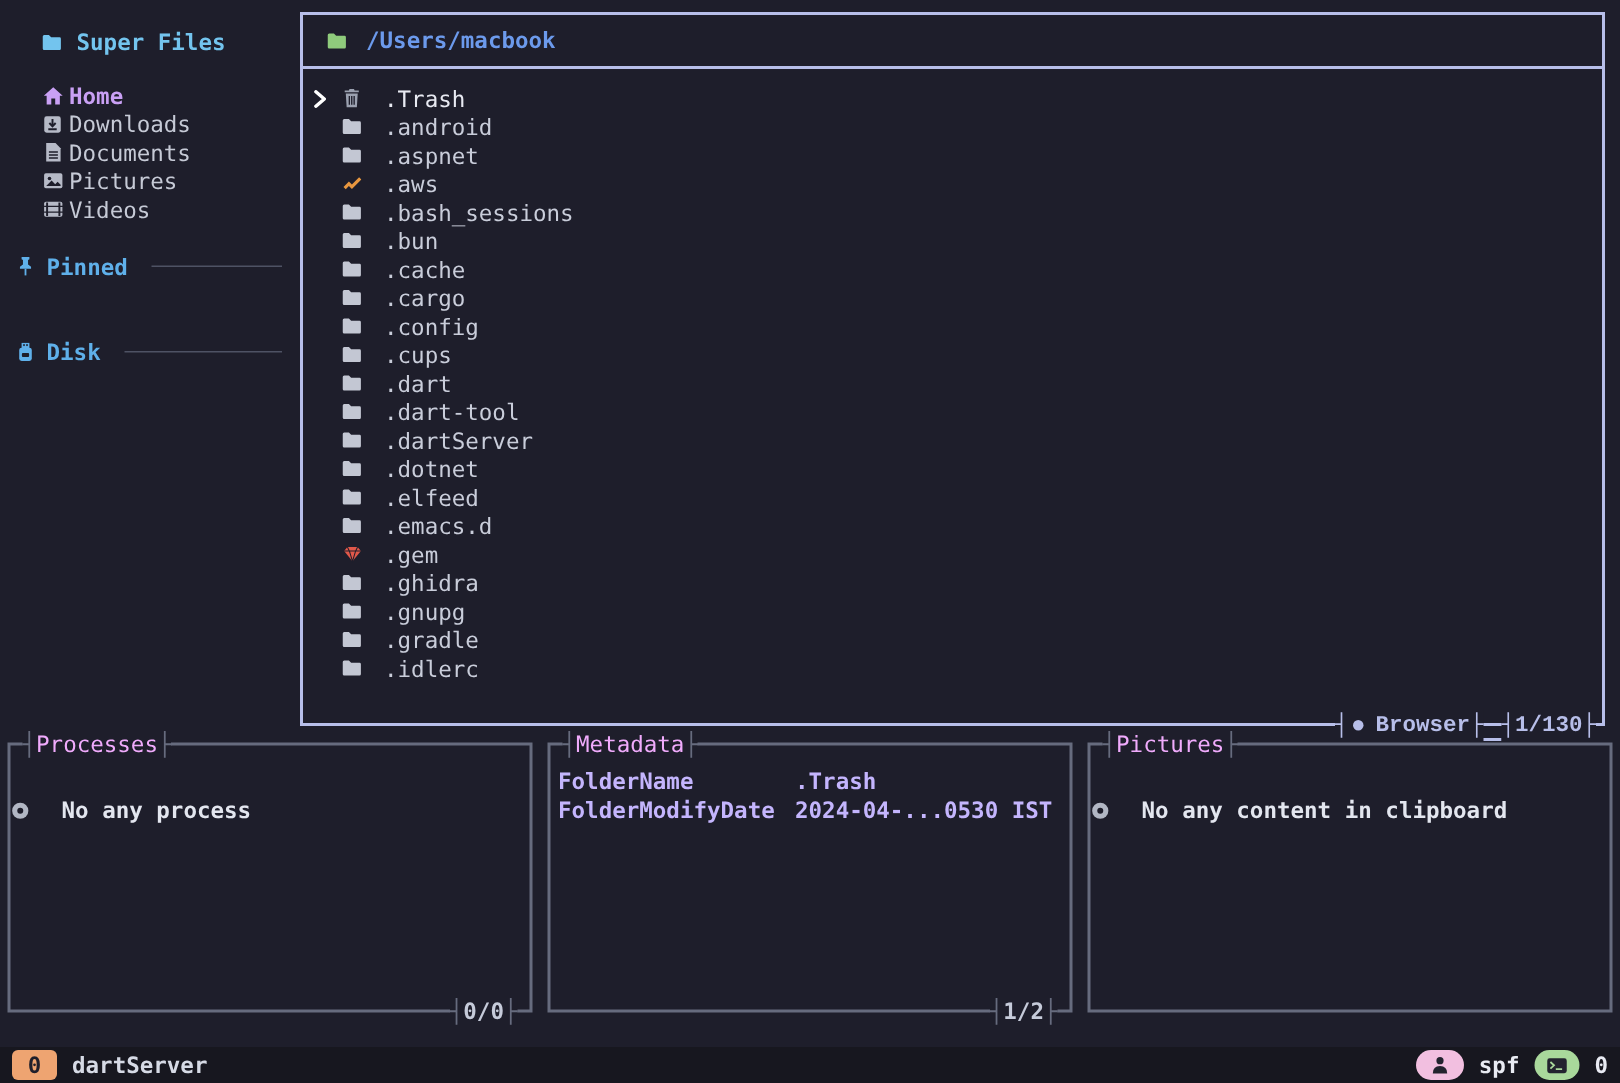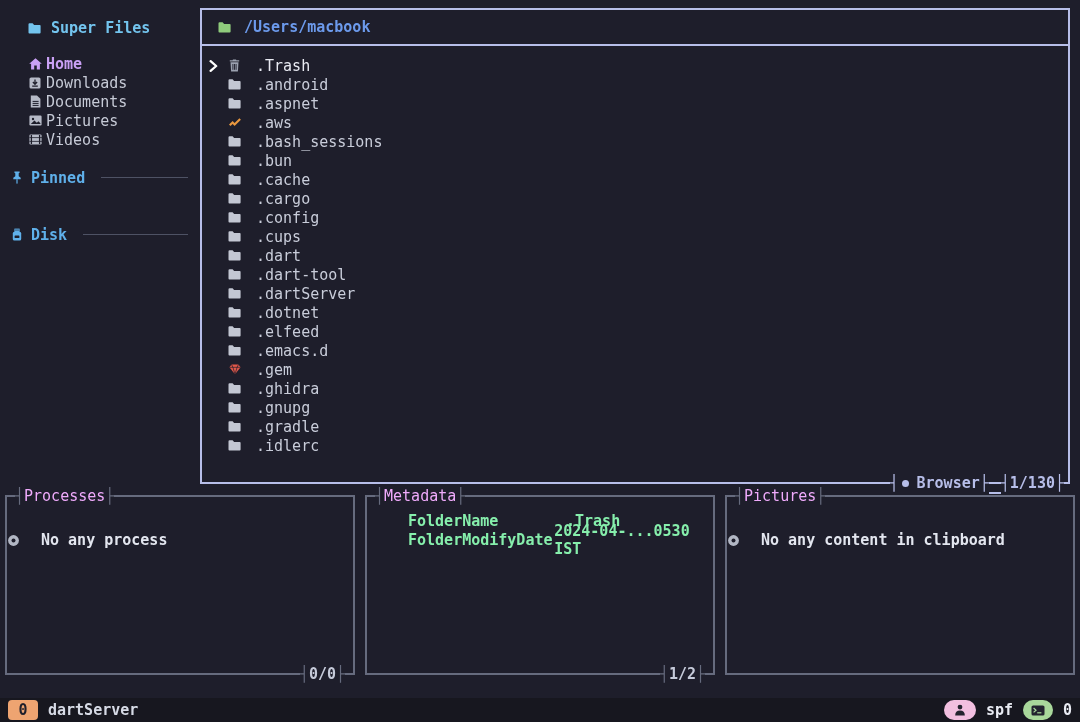--- a/index.html
+++ b/index.html
@@ -42,21 +42,21 @@
   .f-cursor{width:13px;color:#ffffff;}
   .f-icon{width:13px;margin-left:8px;}
   .f-name{margin-left:15px;color:#c9cdda;}
   .file-row.selected .f-name{color:#e8eaf2;}
   .ic-folder-icon{color:#c3c7d3;}
   .ic-trash-icon{color:#9ba1b0;}
   .ic-aws-icon{color:#e8973f;}
   .ic-gem-icon{color:#e1584a;}
 
   .browser-label{position:absolute;right:4px;bottom:-12px;height:22px;
-    display:flex;align-items:flex-end;color:#b7bee9;font-weight:bold;}
+    display:flex;align-items:flex-end;color:#b7bee9;font-weight:bold;font-family:Liberation Mono, monospace;}
   .tag{display:flex;align-items:center;background:#1e1e2b;height:22px;}
   .tag::before{content:"┤";font-weight:normal;color:#b7bee9;}
   .tag::after{content:"├";font-weight:normal;color:#b7bee9;}
   .tag .dot{width:7px;height:7px;border-radius:50%;background:#b7bee9;margin:0 8px 0 3px;}
   .tag-dash{width:12px;height:2px;background:#b7bee9;}
 
   
   .panel{position:absolute;top:495px;width:346px;height:176px;border:2px solid #666b7e;}
   .panel.processes{left:5px;}
   .panel.metadata{left:365px;}
@@ -67,21 +67,21 @@
   .panel-title::after{content:"├";color:#666b7e;}
   .panel-counter{position:absolute;bottom:-11px;right:8px;display:flex;align-items:center;
     height:20px;background:#1e1e2b;color:#c6cbda;font-weight:bold;}
   .panel-counter::before{content:"┤";color:#666b7e;font-weight:normal;}
   .panel-counter::after{content:"├";color:#666b7e;font-weight:normal;}
   .empty-row{margin-top:34px;display:flex;align-items:center;gap:21px;
     font-weight:bold;color:#e3e6ef;}
   .empty-row .e-icon{width:13px;color:#b2b7c4;}
   .meta-rows{margin-top:14px;}
   .meta-row{height:19px;display:flex;align-items:center;padding-left:5px;
-    font-weight:bold;color:#86efac;margin-left:36px;}
+    font-weight:bold;color:#c4b5fd;}
   .meta-key{width:158px;}
 
   
   .statusbar{position:absolute;left:0;top:698px;width:1080px;height:24px;
     background:#17171f;display:flex;align-items:center;padding:0 8px;
     box-sizing:border-box;}
   .badge{height:20px;display:flex;align-items:center;justify-content:center;
     font-weight:bold;color:#1f1f2b;}
   .badge.orange{width:30px;background:#eea471;border-radius:4px;}
   .badge.pink{width:32px;background:#f2bfe0;border-radius:10px;margin-left:auto;}

